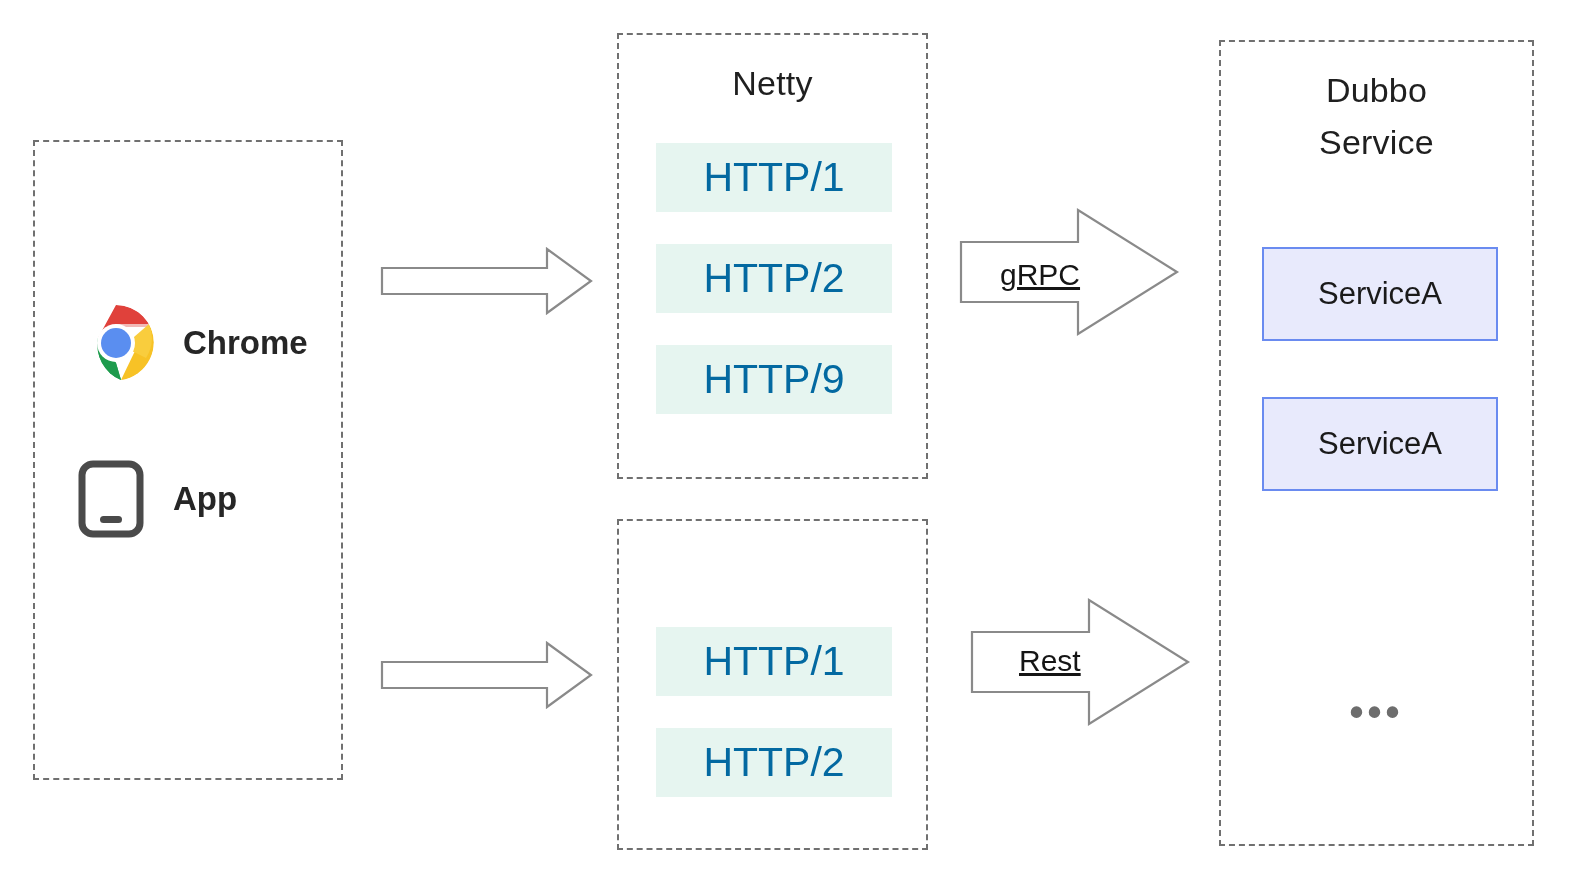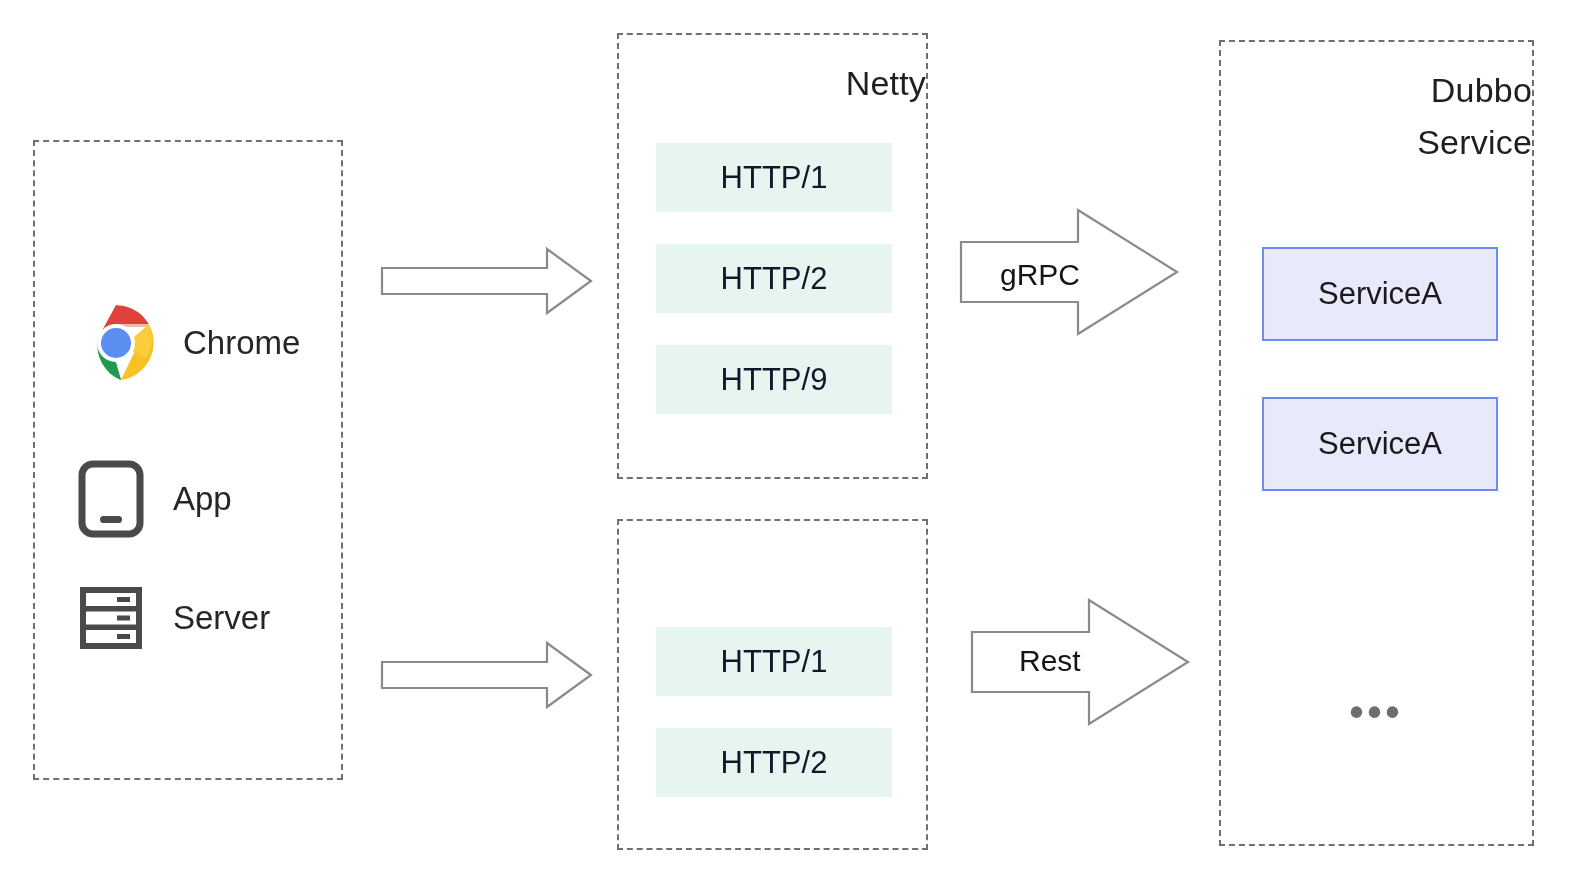--- a/index.html
+++ b/index.html
@@ -23,29 +23,29 @@
   .group {
     position: absolute;
     border: 2.5px dashed #707070;
     background: transparent;
     box-sizing: border-box;
   }
   .group-title {
     position: absolute;
     left: 0;
     right: 0;
-    text-align: right;
+    text-align: center;
     font-size: 34px;
     color: #1f1f1f;
     line-height: 1.35;
     letter-spacing: 0.2px;
   }
 
   
-  #client-group { left: 33px; top: 140px; width: 310px; height: 640px; }
+  #client-group { left: 33px; top: 140px; width: 310px; height: 640px; font-weight: bold; }
 
   
   #netty-group { left: 617px; top: 33px; width: 311px; height: 446px; }
   #netty-group .group-title { top: 26px; }
 
   
   #tomcat-group { left: 617px; top: 519px; width: 311px; height: 331px; }
   #tomcat-group .group-title { top: 24px; }
 
   
@@ -82,22 +82,22 @@
   
   .proto-chip {
     position: absolute;
     left: 37px;
     width: 236px;
     height: 69px;
     background: #e6f5f0;
     display: flex;
     align-items: center;
     justify-content: center;
-    font-size: 31px;
-    color: #0f172a;
+    font-size: 41px;
+    color: #0369a1;
   }
 
   
   .service-box {
     position: absolute;
     left: 41px;
     width: 236px;
     height: 94px;
     background: #e8eafc;
     border: 2px solid #6a8bf0;
@@ -122,20 +122,21 @@
   
   .arrow {
     position: absolute;
   }
   .arrow svg { display: block; overflow: visible; }
   .arrow-label {
     position: absolute;
     font-size: 30px;
     color: #151515;
     white-space: nowrap;
+    text-decoration: underline;
   }
 </style>
 </head>
 <body>
 
 <div id="canvas">
 
   <div class="group" id="client-group">
 
     <div class="client-row" id="client-row-chrome">
@@ -168,34 +169,20 @@
     <div class="client-row" id="client-row-app">
       <span class="client-icon">
         <svg width="68" height="80" viewBox="0 0 68 80" aria-hidden="true">
           <rect x="5" y="5" width="58" height="70" rx="11" ry="11" fill="#ffffff" stroke="#4a4a4a" stroke-width="7"></rect>
           <rect x="23" y="57" width="22" height="7" rx="3.5" ry="3.5" fill="#4a4a4a"></rect>
         </svg>
       </span>
       <span class="client-label">App</span>
     </div>
 
-    <div class="client-row" id="client-row-server">
-      <span class="client-icon">
-        <svg width="68" height="68" viewBox="0 0 68 68" aria-hidden="true">
-          <rect x="3" y="3" width="62" height="62" fill="#4a4a4a"></rect>
-          <rect x="9" y="9" width="50" height="13" fill="#ffffff"></rect>
-          <rect x="9" y="27.5" width="50" height="13" fill="#ffffff"></rect>
-          <rect x="9" y="46" width="50" height="13" fill="#ffffff"></rect>
-          <rect x="40" y="13" width="13" height="5" fill="#4a4a4a"></rect>
-          <rect x="40" y="31.5" width="13" height="5" fill="#4a4a4a"></rect>
-          <rect x="40" y="50" width="13" height="5" fill="#4a4a4a"></rect>
-        </svg>
-      </span>
-      <span class="client-label">Server</span>
-    </div>
   </div>
 
   <div class="group" id="netty-group">
     <div class="group-title">Netty</div>
     <div class="proto-chip" style="top:108px">HTTP/1</div>
     <div class="proto-chip" style="top:209px">HTTP/2</div>
     <div class="proto-chip" style="top:310px">HTTP/9</div>
   </div>
 
   <div class="group" id="tomcat-group">

